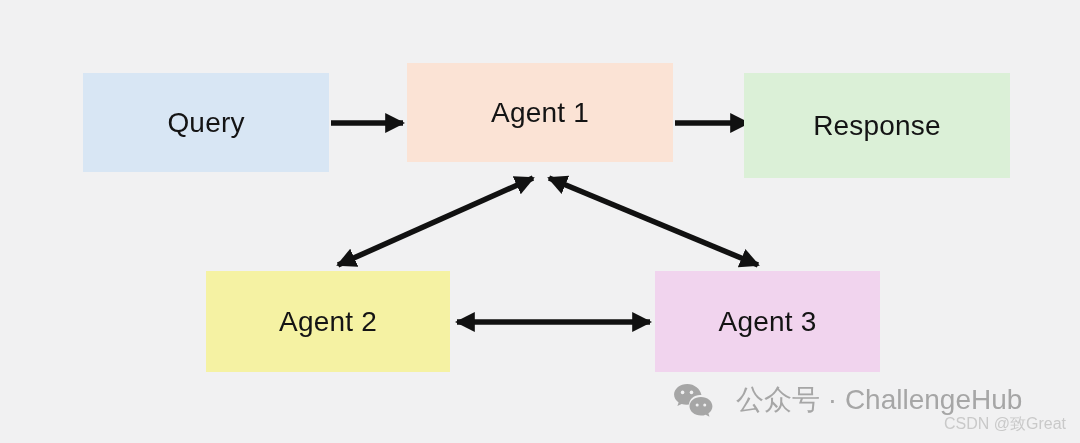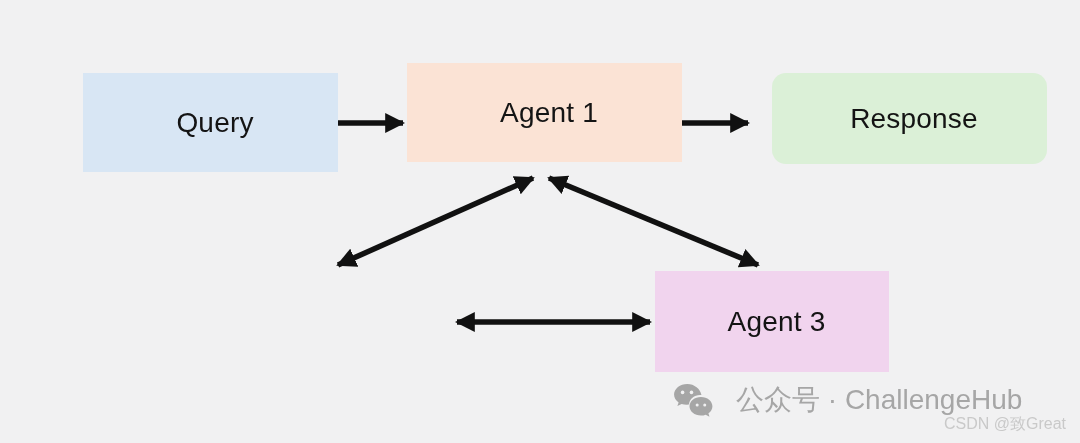--- a/index.html
+++ b/index.html
@@ -15,25 +15,24 @@
     overflow: hidden;
   }
   .node {
     position: absolute;
     display: flex;
     align-items: center;
     justify-content: center;
     font-size: 28px;
     color: #141414;
     letter-spacing: 0.2px;
-    padding-left: 9px;
   }
   #node-query    { left: 83px;  top: 73px;  width: 246px; height: 99px;  }
   #node-agent1   { left: 407px; top: 63px;  width: 266px; height: 99px;  }
-  #node-response { left: 772px; top: 73px;  width: 266px; height: 91px; border-radius: 14px;  }
+  #node-response { left: 744px; top: 73px;  width: 266px; height: 105px;  }
   #node-agent2   { left: 206px; top: 271px; width: 244px; height: 101px; }
   #node-agent3   { left: 655px; top: 271px; width: 225px; height: 101px; align-items: center; }
   #edges-svg {
     position: absolute;
     left: 0; top: 0;
     width: 1080px; height: 443px;
     pointer-events: none;
   }
   .edge {
     stroke: #111;
@@ -80,20 +79,23 @@
   </div>
 
   <div class="node" id="node-agent1" style="background-color: rgb(251, 227, 213);">
     <span>Agent 1</span>
   </div>
 
   <div class="node" id="node-response" style="background-color: rgb(219, 240, 215);">
     <span>Response</span>
   </div>
 
+  <div class="node" id="node-agent2" style="background-color: rgb(245, 242, 163);">
+    <span>Agent 2</span>
+  </div>
 
   <div class="node" id="node-agent3" style="background-color: rgb(241, 212, 238);">
     <span>Agent 3</span>
   </div>
 
   <div class="watermark-line1" style="color: rgb(166, 166, 166);">
     <svg width="42" height="36" viewBox="0 0 44 38" xmlns="http://www.w3.org/2000/svg">
       <g fill="#a6a6a6">
         <path d="M16 2 C8.3 2 2 7 2 13.2 c0 3.4 1.9 6.4 4.8 8.4 L5.5 25.4 l4.5-2.3 c1.9 0.6 4 0.9 6 0.8 0.6 0 1.2 0 1.8-0.1 C18.2 17.6 23.3 13.6 29.4 13.6 c0.5 0 1 0 1.5 0.1 C29.7 7.2 23.5 2 16 2 z"></path>
         <path d="M30.4 15.8 c-6.7 0-12.1 4.4-12.1 9.8 0 5.4 5.4 9.8 12.1 9.8 1.8 0 3.5-0.3 5-0.9 l4 2.1 -1.1-3.5 c2.6-1.8 4.2-4.5 4.2-7.5 0-5.4-5.4-9.8-12.1-9.8 z"></path>

